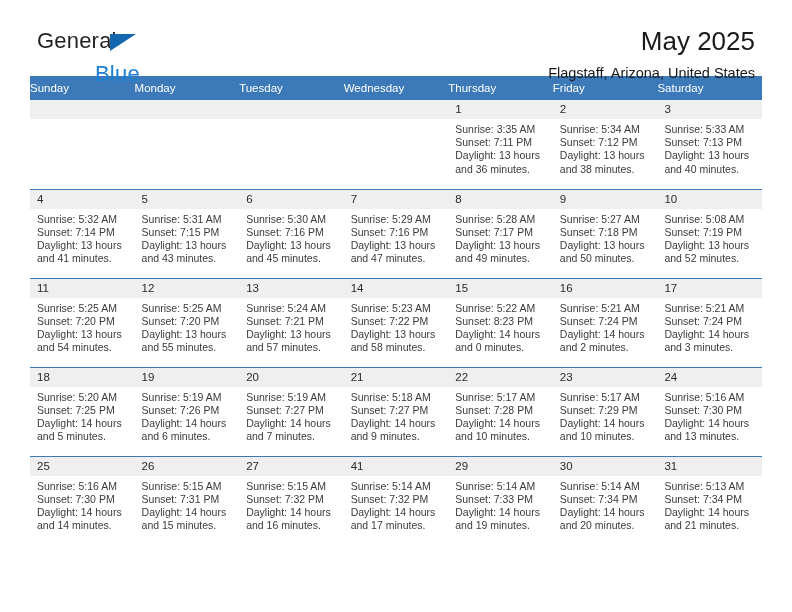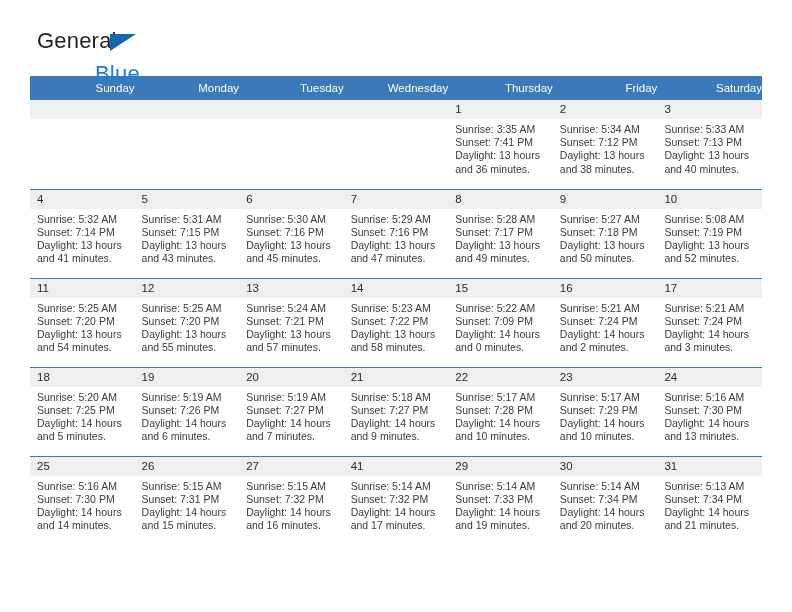--- a/index.html
+++ b/index.html
@@ -94,22 +94,22 @@
     margin-top: 6px;
   }
   .calendar col {
     width: 104.57px;
   }
   thead th {
     background: #3b79b8;
     color: #ffffff;
     font-size: 11.5px;
     font-weight: normal;
-    text-align: right;
-    padding: 6px 0 6px 25px;
+    text-align: left;
+    padding: 6px 0 6px 0;
     height: 20px;
     box-sizing: border-box;
   }
   .week-row > td {
     vertical-align: top;
     padding: 0;
     border-top: 1.5px solid #3b79b8;
     height: 89px;
     box-sizing: border-box;
   }
@@ -149,20 +149,24 @@
   <div class="header">
 
     <div class="brand">
       <div class="brand-row1">
         <span class="brand-general">General</span>
         <span class="brand-tri"></span>
       </div>
       <div class="brand-row2">Blue</div>
     </div>
 
+    <div class="title-block">
+      <div class="cal-title">May 2025</div>
+      <div class="cal-location">Flagstaff, Arizona, United States</div>
+    </div>
 
   </div>
 
   <table class="calendar">
     <colgroup>
       <col>
         <col>
         <col>
         <col>
         <col>
@@ -192,21 +196,21 @@
         <td class="cell blank">
           <div class="daynum empty"></div>
         </td>
         <td class="cell blank">
           <div class="daynum empty"></div>
         </td>
         <td class="cell">
           <div class="daynum">1</div>
           <div class="cell-body">
             <div>Sunrise: 3:35 AM</div>
-            <div>Sunset: 7:41 PM</div>
+            <div>Sunset: 7:11 PM</div>
             <div>Daylight: 13 hours</div>
             <div>and 36 minutes.</div>
           </div>
         </td>
         <td class="cell">
           <div class="daynum">2</div>
           <div class="cell-body">
             <div>Sunrise: 5:34 AM</div>
             <div>Sunset: 7:12 PM</div>
             <div>Daylight: 13 hours</div>
@@ -324,21 +328,21 @@
             <div>Sunrise: 5:23 AM</div>
             <div>Sunset: 7:22 PM</div>
             <div>Daylight: 13 hours</div>
             <div>and 58 minutes.</div>
           </div>
         </td>
         <td class="cell">
           <div class="daynum">15</div>
           <div class="cell-body">
             <div>Sunrise: 5:22 AM</div>
-            <div>Sunset: 7:09 PM</div>
+            <div>Sunset: 8:23 PM</div>
             <div>Daylight: 14 hours</div>
             <div>and 0 minutes.</div>
           </div>
         </td>
         <td class="cell">
           <div class="daynum">16</div>
           <div class="cell-body">
             <div>Sunrise: 5:21 AM</div>
             <div>Sunset: 7:24 PM</div>
             <div>Daylight: 14 hours</div>

